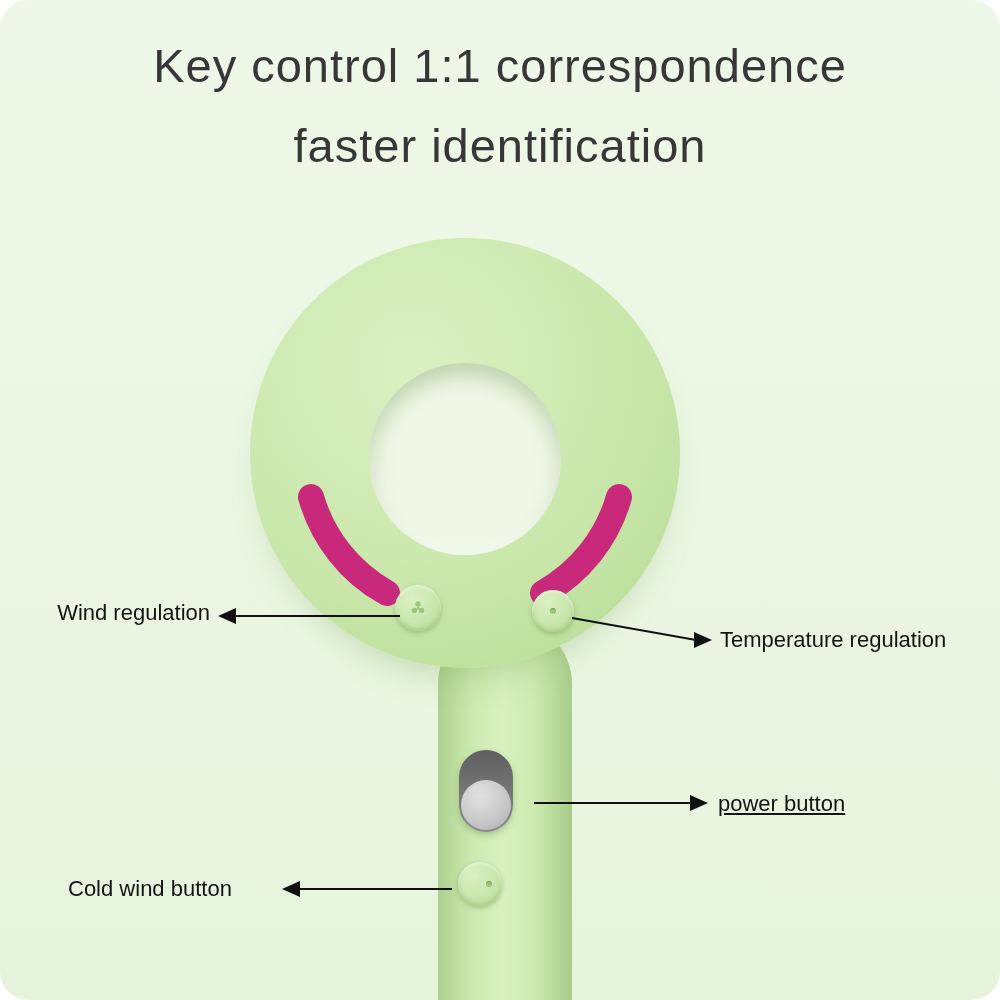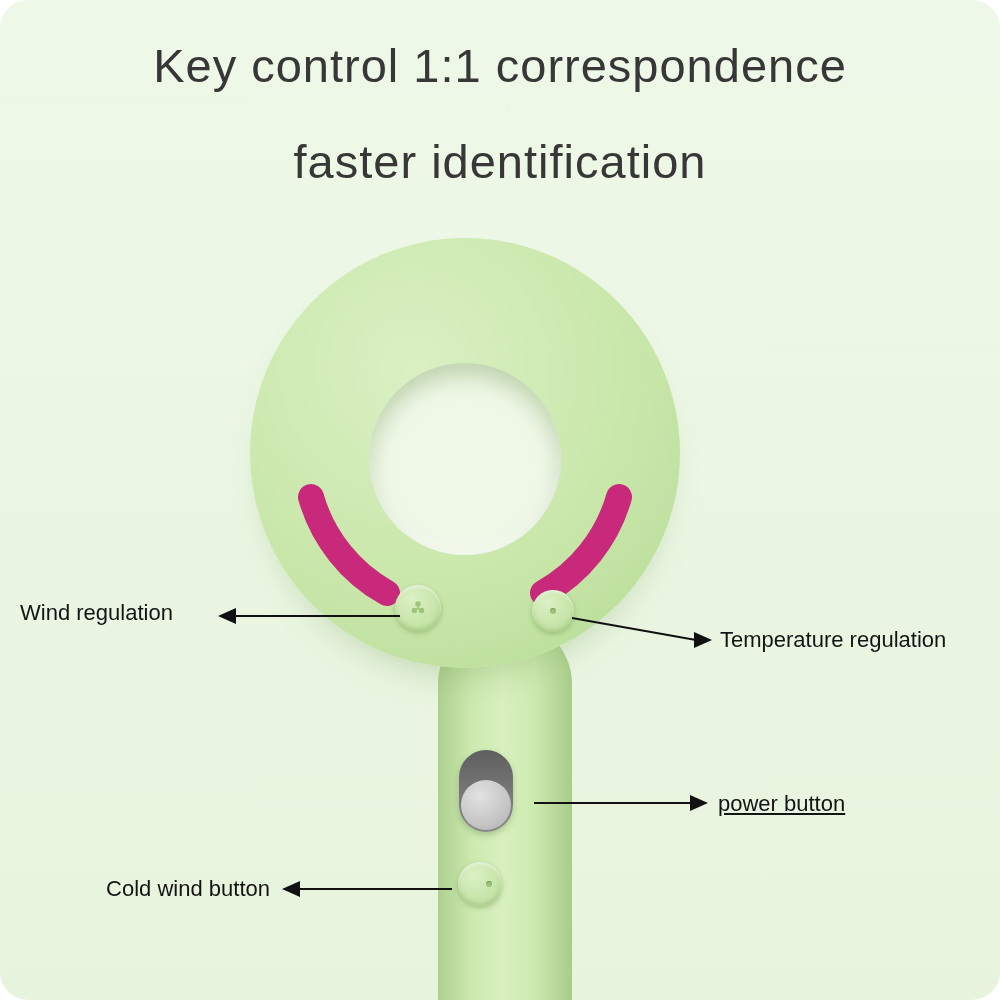--- a/index.html
+++ b/index.html
@@ -14,21 +14,21 @@
   
   .title-line{
     position:absolute;left:0;right:0;
     text-align:center;
     color:#373737;
     font-size:47px;
     font-weight:500;
     letter-spacing:1px;
   }
   .title-line.l1{top:38px;}
-  .title-line.l2{top:134px;}
+  .title-line.l2{top:118px;}
 
   
   .dryer{position:absolute;inset:0;}
   .handle{
     position:absolute;
     left:438px;top:620px;
     width:134px;height:380px;
     border-radius:64px 64px 0 0;
     background:linear-gradient(90deg,#aed08f 0%,#cdeab0 26%,#d9f0bf 48%,#cdeab0 72%,#a9cc8a 100%);
     z-index:1;
@@ -87,24 +87,24 @@
   
   .arrows{position:absolute;left:0;top:0;z-index:5;pointer-events:none;}
   .callout-label{
     position:absolute;
     z-index:6;
     color:#141414;
     font-size:22px;
     line-height:26px;
     white-space:nowrap;
   }
-  .lbl-wind{left:20px;top:600px;width:190px;text-align:left;}
+  .lbl-wind{left:20px;top:600px;width:190px;text-align:right;}
   .lbl-temp{left:720px;top:627px;}
   .lbl-power{left:718px;top:791px;text-decoration:underline;}
-  .lbl-cold{left:56px;top:876px;width:214px;text-align:right;}
+  .lbl-cold{left:68px;top:876px;width:214px;text-align:left;}
 </style>
 </head>
 <body>
 
 <div class="page">
 
   <div class="title-line l1">Key control 1:1 correspondence</div>
   <div class="title-line l2">faster identification</div>
 
   <div class="dryer">

